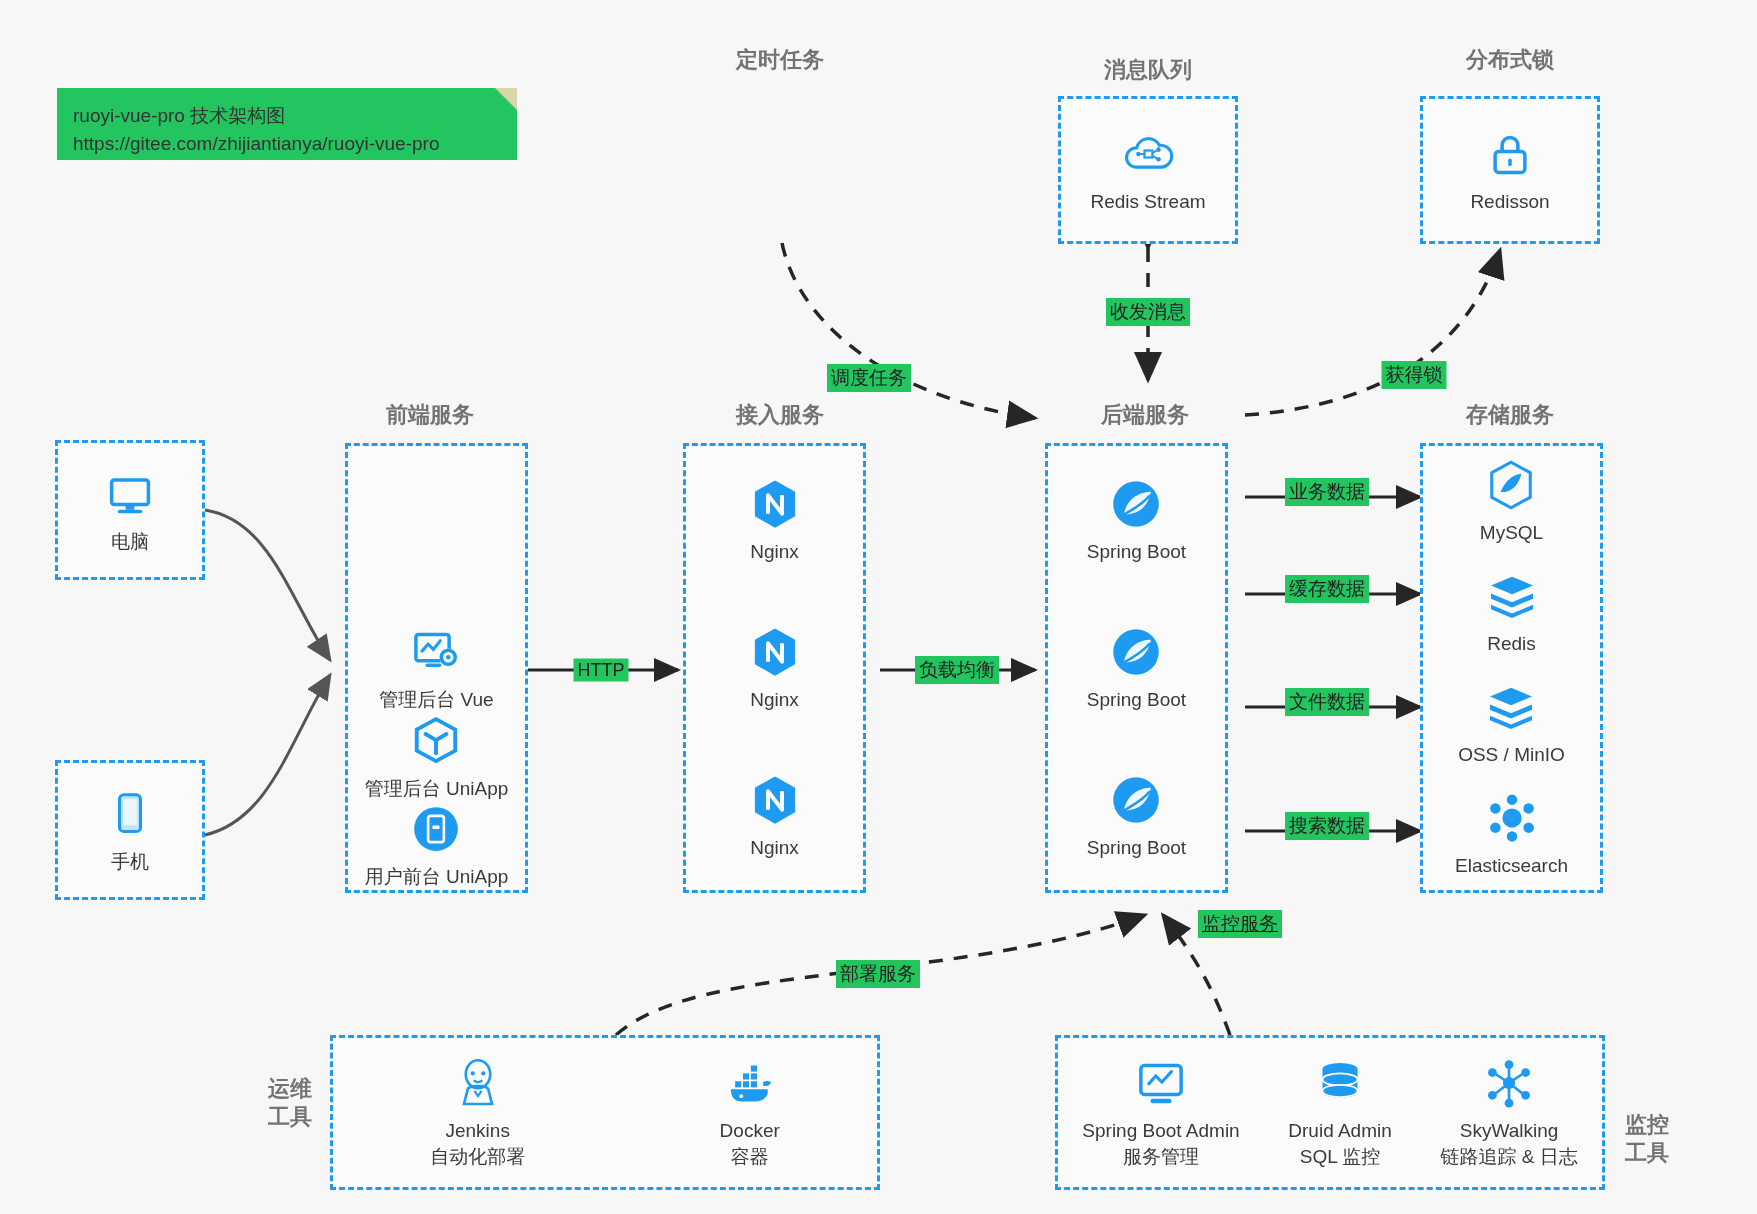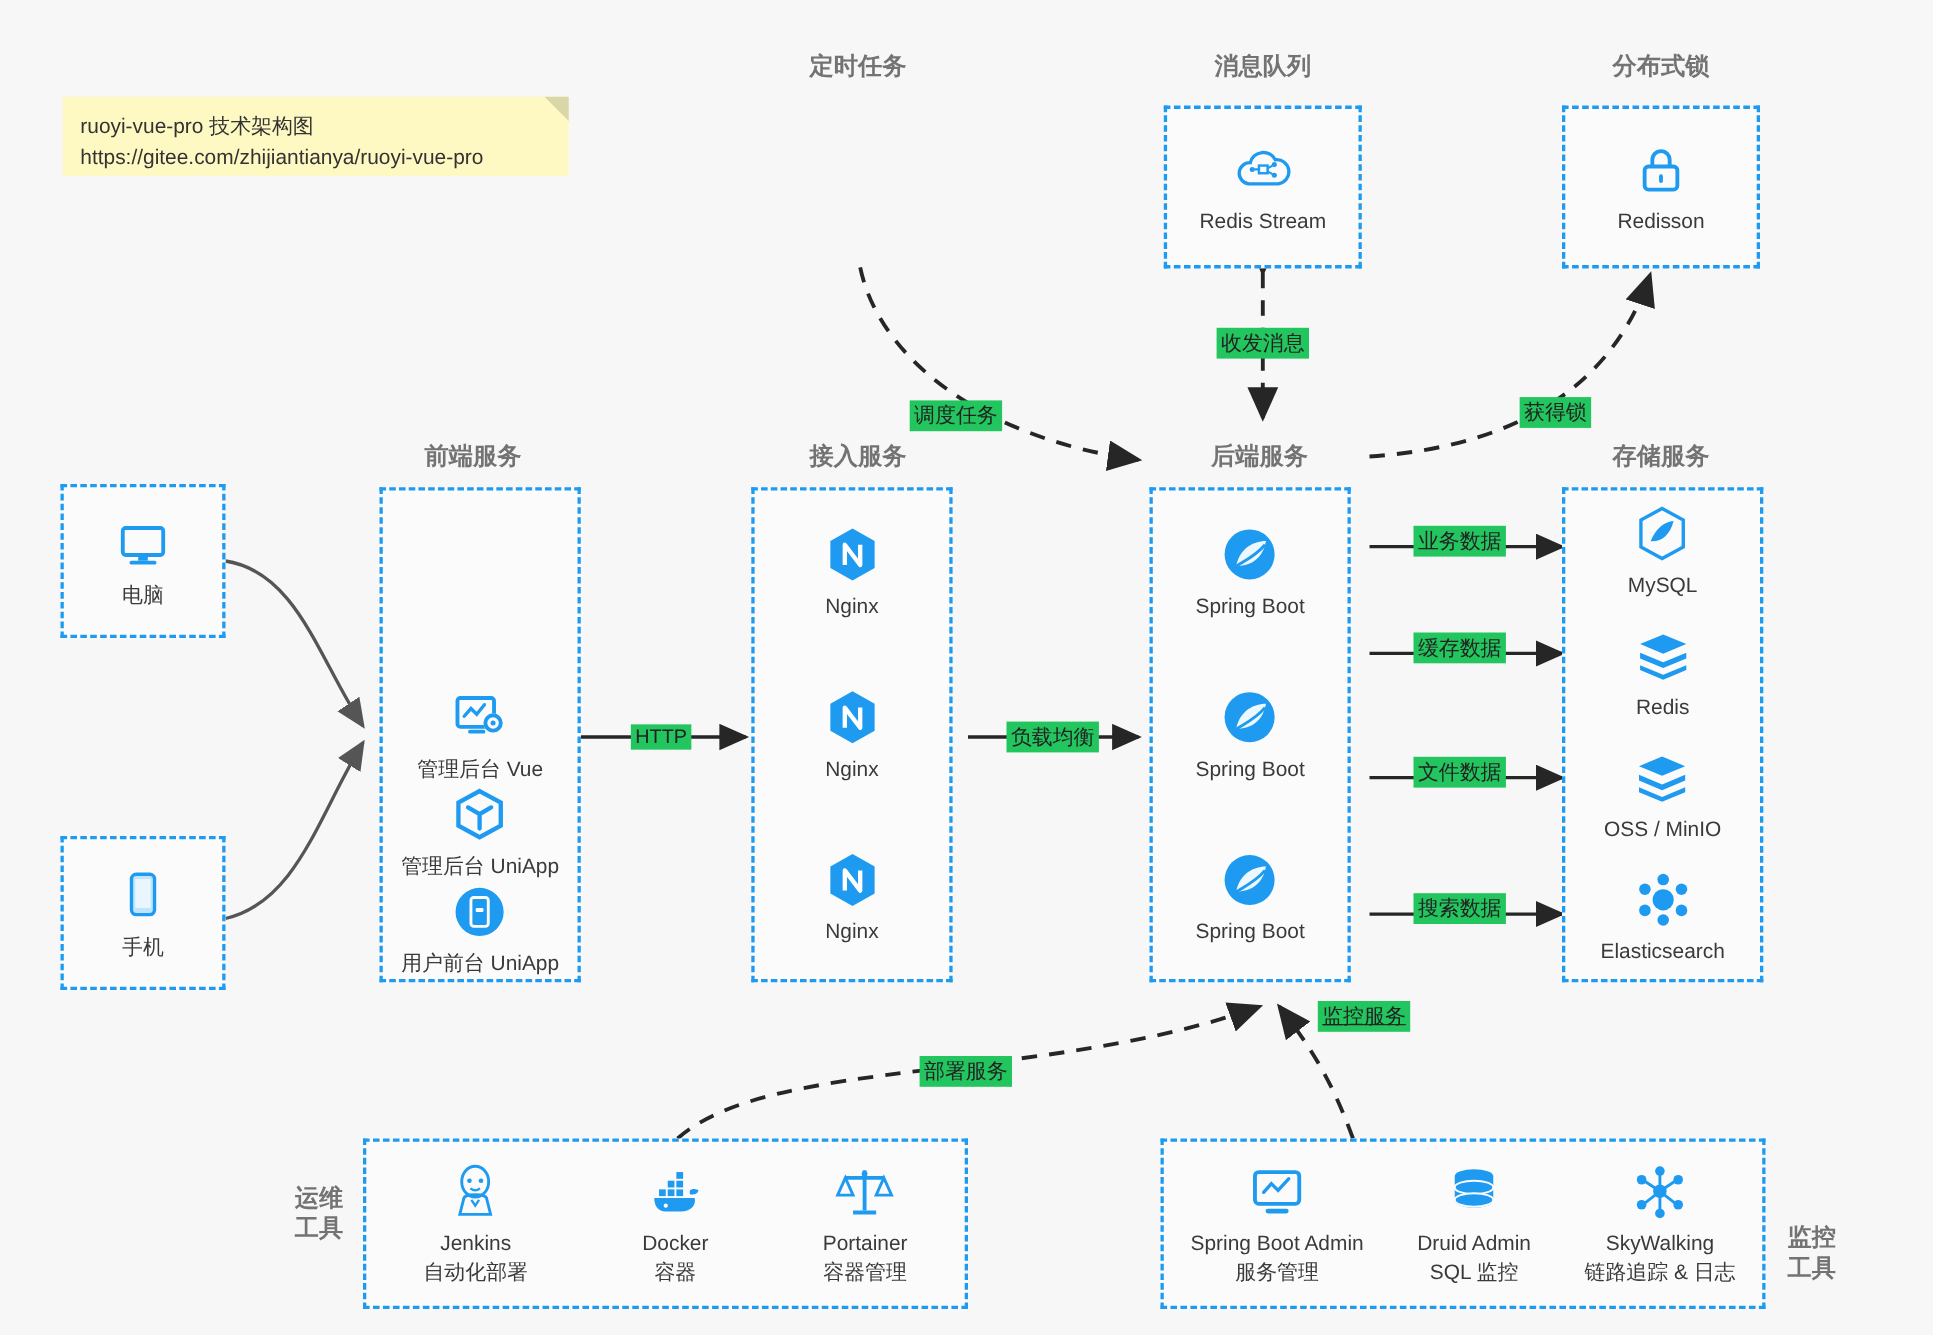--- a/index.html
+++ b/index.html
@@ -9,21 +9,21 @@
     background:#f7f7f7;
     font-family:"Liberation Sans","DejaVu Sans",sans-serif;
     position:relative; overflow:hidden;
   }
   #stage { position:absolute; inset:0; }
   svg.wires { position:absolute; left:0; top:0; width:1757px; height:1214px; pointer-events:none; }
 
   
   .note {
     position:absolute; left:57px; top:88px; width:460px; height:72px;
-    background:#fef9c3; padding:14px 16px 0 16px;
+    background:#22c55e; padding:14px 16px 0 16px;
     font-size:19px; color:#333; line-height:1.45;
   }
   .note .fold {
     position:absolute; right:0; top:0; width:0; height:0;
     border-left:22px solid transparent; border-top:22px solid #d9d6a8;
   }
 
   
   .gbox {
     position:absolute;
@@ -93,21 +93,21 @@
   </svg>
 
   <div class="note">
     <div class="fold"></div>
     <div>ruoyi-vue-pro 技术架构图</div>
     <div>https://gitee.com/zhijiantianya/ruoyi-vue-pro</div>
   </div>
 
   <div class="gtitle" style="left:690px; top:45px; width:180px;">定时任务</div>
 
-  <div class="gtitle" style="left:1058px; top:45px; width:180px;">消息队列</div>
+  <div class="gtitle" style="left:1058px; top:55px; width:180px;">消息队列</div>
   <div class="gbox" style="left:1058px; top:96px; width:180px; height:148px;">
     <div class="node">
       <span>
         <svg class="ico" viewBox="0 0 64 64">
             <path d="M18 47 a11 11 0 0 1 1-22 a14 14 0 0 1 26-3 a10 10 0 0 1 3 25 z" fill="none" stroke="#1e9bf0" stroke-width="3.5"></path>
             <rect x="28" y="28" width="9" height="8" fill="none" stroke="#1e9bf0" stroke-width="2.5"></rect>
             <circle cx="21" cy="32" r="2.6" fill="#1e9bf0"></circle>
             <circle cx="44" cy="27" r="2.6" fill="#1e9bf0"></circle>
             <circle cx="44" cy="38" r="2.6" fill="#1e9bf0"></circle>
             <path d="M23 32 L28 32 M37 31 L42 28 M37 34 L42 37" stroke="#1e9bf0" stroke-width="2.2"></path>
@@ -336,34 +336,20 @@
               <rect x="33" y="12" width="7" height="7"></rect>
             </g>
             <path d="M10 39 h42 c2 8 -5 14 -14 14 H22 c-8 0 -12 -6 -12 -14 z" fill="#1e9bf0"></path>
             <path d="M47 31 c5 -3 9 0 9 0 c-1 4 -5 5 -9 4 z" fill="#1e9bf0"></path>
             <circle cx="22" cy="47" r="2.2" fill="#fff"></circle>
           </svg>
       </span>
       <div class="lbl">Docker</div>
       <div class="sub">容器</div>
     </div>
-    <div class="node">
-      <span>
-        <svg class="ico" viewBox="0 0 64 64">
-            <path d="M32 10 V52" stroke="#1e9bf0" stroke-width="4"></path>
-            <path d="M12 18 H52" stroke="#1e9bf0" stroke-width="4"></path>
-            <path d="M12 18 L4 36 H20 Z" fill="none" stroke="#1e9bf0" stroke-width="3"></path>
-            <path d="M52 18 L44 36 H60 Z" fill="none" stroke="#1e9bf0" stroke-width="3"></path>
-            <path d="M20 54 H44" stroke="#1e9bf0" stroke-width="4"></path>
-            <circle cx="32" cy="14" r="3" fill="#1e9bf0"></circle>
-          </svg>
-      </span>
-      <div class="lbl">Portainer</div>
-      <div class="sub">容器管理</div>
-    </div>
   </div>
 
   <div class="gbox" style="left:1055px; top:1035px; width:550px; height:155px; flex-direction:row; justify-content:space-around;">
     <div class="node">
       <span>
         <svg class="ico" viewBox="0 0 64 64">
             <rect x="9" y="12" width="46" height="33" rx="4" fill="none" stroke="#1e9bf0" stroke-width="4"></rect>
             <path d="M18 33 l8 -9 l7 7 l11 -12" fill="none" stroke="#1e9bf0" stroke-width="3.5" stroke-linecap="round"></path>
             <rect x="20" y="50" width="24" height="5" rx="2.5" fill="#1e9bf0"></rect>
           </svg>

